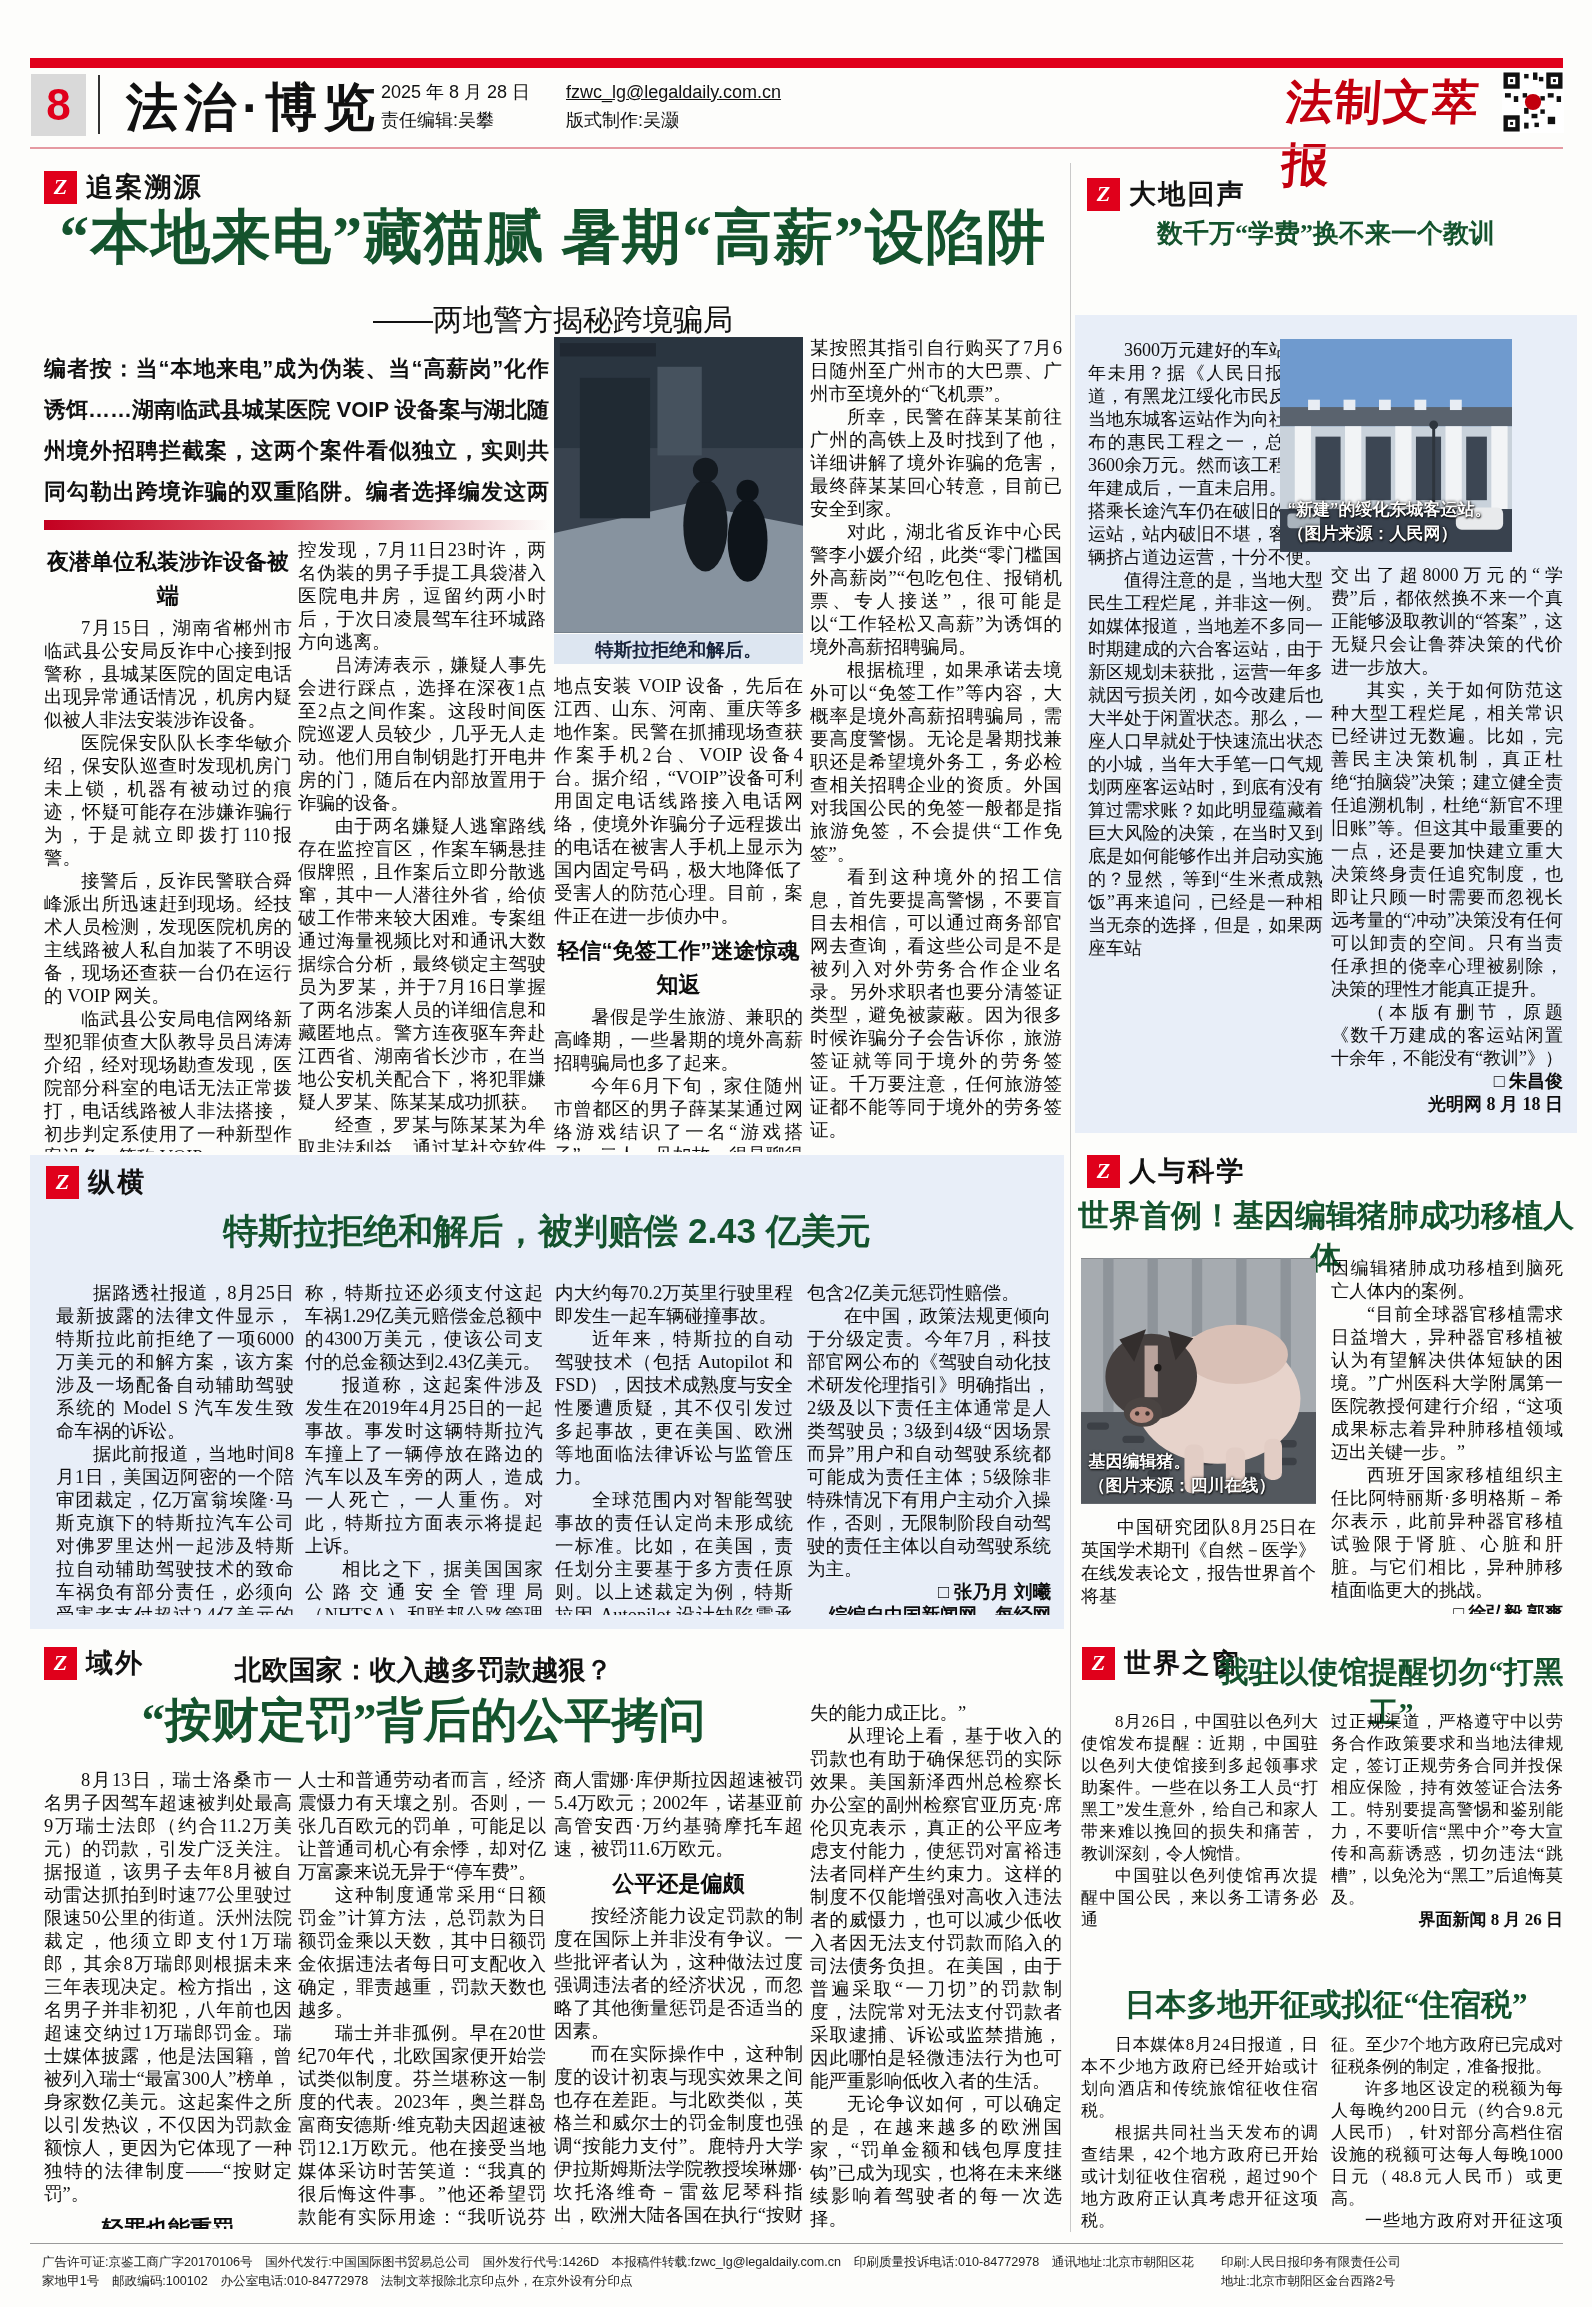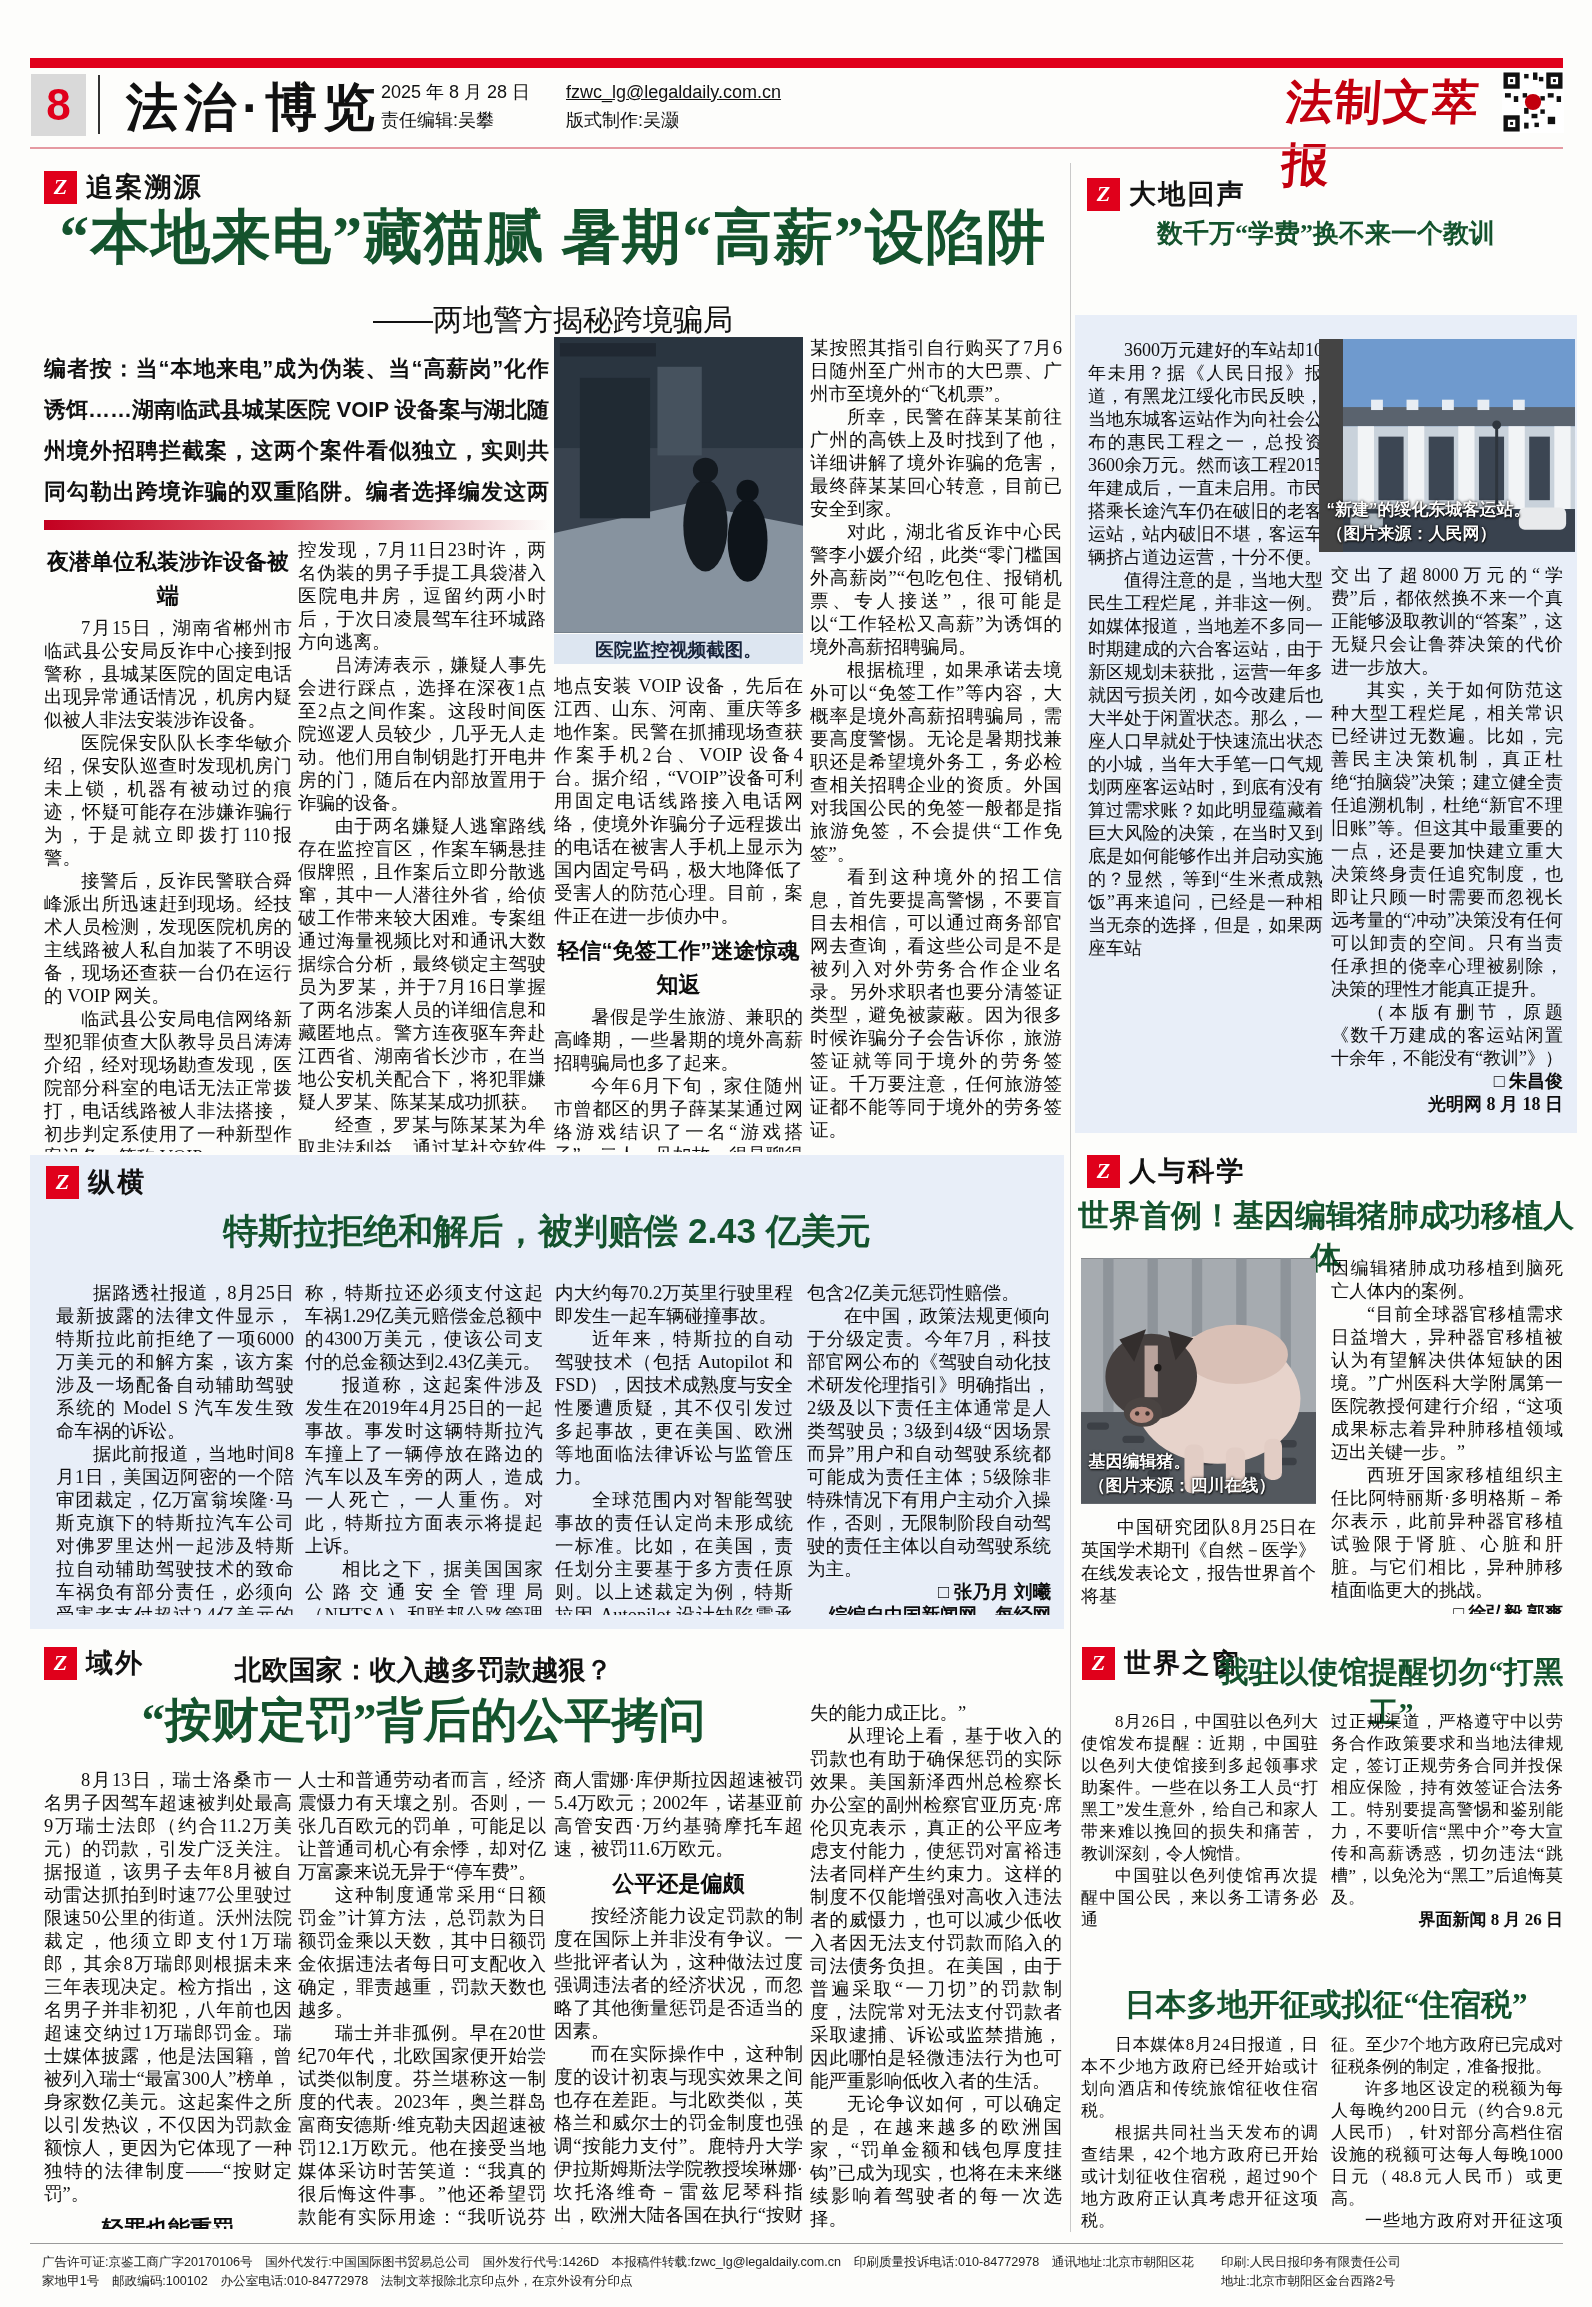--- a/index.html
+++ b/index.html
@@ -145,21 +145,21 @@
       <polygon points="0,400 337,400 337,255 180,225 0,265" fill="#87939f"></polygon>
       <rect x="35" y="55" width="95" height="190" fill="#202a33"></rect>
       <rect x="140" y="40" width="60" height="120" fill="#46525e"></rect>
       <ellipse cx="205" cy="255" rx="30" ry="62" fill="#141a20"></ellipse>
       <circle cx="205" cy="180" r="17" fill="#141a20"></circle>
       <ellipse cx="262" cy="275" rx="27" ry="56" fill="#0e141a"></ellipse>
       <circle cx="262" cy="208" r="15" fill="#0e141a"></circle>
       <rect x="8" y="8" width="130" height="18" fill="#1c242c" opacity="0.7"></rect>
     </svg>
   </div>
-  <div class="abs cap-strip">医院监控视频截图。</div>
+  <div class="abs cap-strip">特斯拉拒绝和解后。</div>
 
   <div class="abs col col-l" style="left:44px;top:539px;width:248px;height:613px;">
       <p class="pp subhead">夜潜单位私装涉诈设备被端</p>
       <p class="pp para">7月15日，湖南省郴州市临武县公安局反诈中心接到报警称，县城某医院的固定电话出现异常通话情况，机房内疑似被人非法安装涉诈设备。</p>
       <p class="pp para">医院保安队队长李华敏介绍，保安队巡查时发现机房门未上锁，机器有被动过的痕迹，怀疑可能存在涉嫌诈骗行为，于是就立即拨打110报警。</p>
       <p class="pp para">接警后，反诈民警联合舜峰派出所迅速赶到现场。经技术人员检测，发现医院机房的主线路被人私自加装了不明设备，现场还查获一台仍在运行的 VOIP 网关。</p>
       <p class="pp para">临武县公安局电信网络新型犯罪侦查大队教导员吕涛涛介绍，经对现场勘查发现，医院部分科室的电话无法正常拨打，电话线路被人非法搭接，初步判定系使用了一种新型作案设备，简称 VOIP。</p>
     </div>
   <div class="abs col col-l" style="left:298px;top:539px;width:248px;height:613px;">
       <p class="pp cont">控发现，7月11日23时许，两名伪装的男子手提工具袋潜入医院电井房，逗留约两小时后，于次日凌晨驾车往环城路方向逃离。</p>
@@ -238,21 +238,21 @@
   <div class="abs tag" style="left:1087px;top:176px">
     <span class="zbox">Z</span>
     <span class="tlabel">大地回声</span>
   </div>
   <h2 class="abs hl h-a2">数千万“学费”换不来一个教训</h2>
   <div class="abs bluebox" style="left:1075px;top:315px;width:502px;height:818px;"></div>
   <div class="abs col col-r" style="left:1088px;top:339px;width:235px;height:777px;">
       <p class="pp para">3600万元建好的车站却10年未用？据《人民日报》报道，有黑龙江绥化市民反映，当地东城客运站作为向社会公布的惠民工程之一，总投资3600余万元。然而该工程2015年建成后，一直未启用。市民搭乘长途汽车仍在破旧的老客运站，站内破旧不堪，客运车辆挤占道边运营，十分不便。</p>
       <p class="pp para">值得注意的是，当地大型民生工程烂尾，并非这一例。如媒体报道，当地差不多同一时期建成的六合客运站，由于新区规划未获批，运营一年多就因亏损关闭，如今改建后也大半处于闲置状态。那么，一座人口早就处于快速流出状态的小城，当年大手笔一口气规划两座客运站时，到底有没有算过需求账？如此明显蕴藏着巨大风险的决策，在当时又到底是如何能够作出并启动实施的？显然，等到“生米煮成熟饭”再来追问，已经是一种相当无奈的选择，但是，如果两座车站</p>
     </div>
-  <div class="abs photo" style="left:1319px;top:339px;width:232px;height:213px;padding-left:24px;">
+  <div class="abs photo" style="left:1280px;top:339px;width:232px;height:213px;">
     <svg width="232" height="213" viewBox="0 0 314 288">
       <rect width="314" height="288" fill="#7fa4d4"></rect>
       <rect width="314" height="120" fill="#6f9ace"></rect>
       <rect x="0" y="92" width="314" height="26" fill="#5a636e"></rect>
       <g fill="#e8edf3">
           <rect x="38" y="82" width="16" height="14"></rect>
           <rect x="86" y="82" width="16" height="14"></rect>
           <rect x="134" y="82" width="16" height="14"></rect>
           <rect x="182" y="82" width="16" height="14"></rect>
           <rect x="230" y="82" width="16" height="14"></rect>

